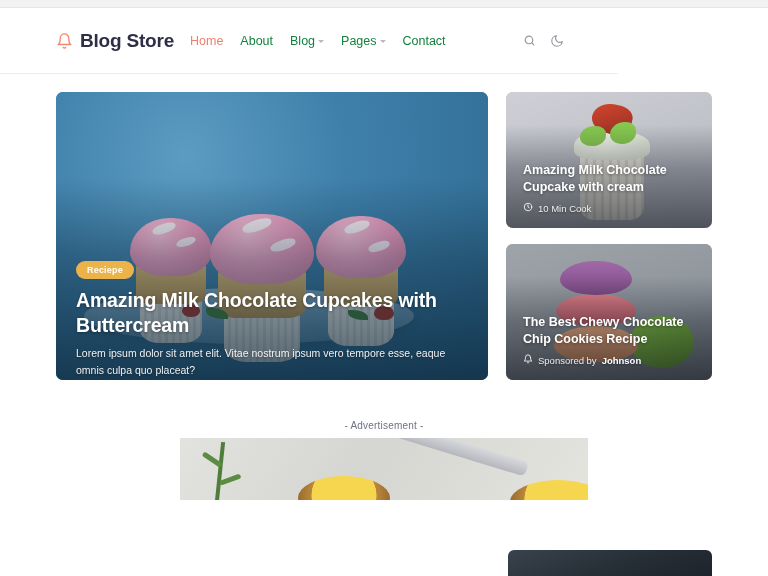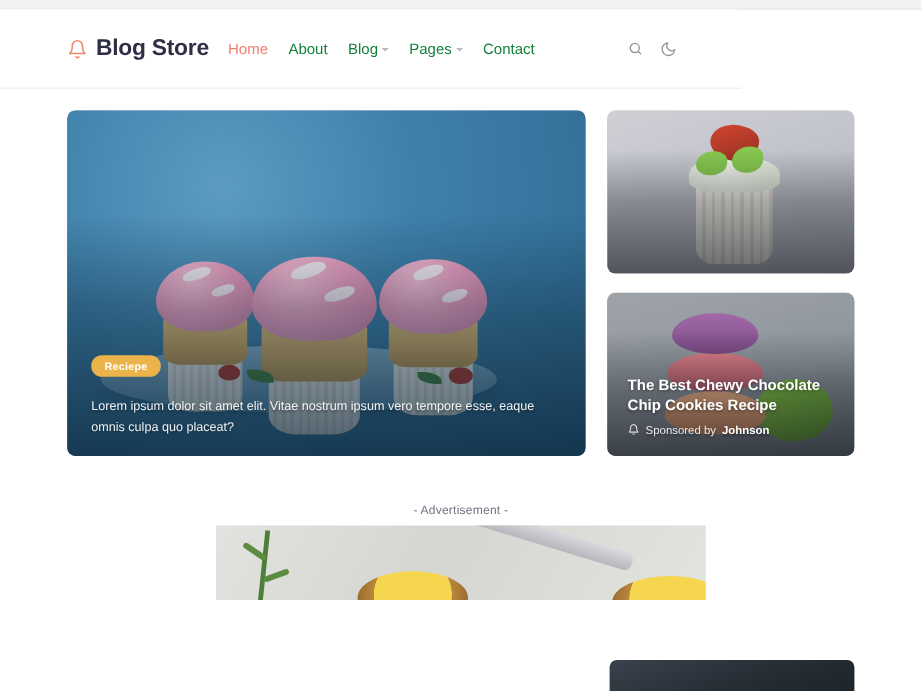--- a/index.html
+++ b/index.html
@@ -175,21 +175,21 @@
   }
 
   .hero-scrim {
     position: absolute;
     inset: 0;
     background: linear-gradient(180deg, rgba(12,40,60,0) 30%, rgba(12,40,60,.38) 58%, rgba(10,34,52,.72) 100%);
   }
 
   .hero-body {
     position: absolute;
-    left: 20px; right: 22px; bottom: 16px;
+    left: 20px; right: 22px; bottom: 2px;
   }
   .badge {
     display: inline-block;
     background: #edb34b;
     color: #ffffff;
     font-size: 9px;
     font-weight: bold;
     padding: 4px 11px 4px 11px;
     border-radius: 11px;
     letter-spacing: .2px;
@@ -444,33 +444,46 @@
           <div class="cc-flake" style="left:312px; top:150px; width:22px; height:9px;"></div>
         </div>
         <div class="berry" style="left:126px; top:212px; width:18px; height:13px;"></div>
         <div class="berry" style="left:318px; top:214px; width:20px; height:14px;"></div>
         <div class="leaf" style="left:150px; top:216px; width:22px; height:11px;"></div>
         <div class="leaf" style="left:292px; top:218px; width:20px; height:10px;"></div>
       </div>
       <div class="hero-scrim"></div>
       <div class="hero-body">
         <span class="badge">Reciepe</span>
+        <h1 class="hero-title">Amazing Milk Chocolate Cupcakes with Buttercream</h1>
         <p class="hero-excerpt">Lorem ipsum dolor sit amet elit. Vitae nostrum ipsum vero tempore esse, eaque omnis culpa quo placeat?</p>
       </div>
     </article>
 
     <article class="card side-card-1">
       <div class="photo side1-photo">
         <div class="s1-liner"></div>
         <div class="s1-cream"></div>
         <div class="s1-straw"></div>
         <div class="s1-green" style="left:74px; top:34px; width:26px; height:20px;"></div>
         <div class="s1-green" style="left:104px; top:30px; width:26px; height:22px;"></div>
       </div>
       <div class="card-scrim"></div>
+      <div class="card-body">
+        <h2 class="card-title">Amazing Milk Chocolate Cupcake with cream</h2>
+        <div class="card-meta">
+          <span>
+            <svg width="10" height="10" viewBox="0 0 24 24" fill="none" stroke="#ffffff" stroke-width="2" stroke-linecap="round">
+              <circle cx="12" cy="12" r="9"></circle>
+                <path d="M12 7v5l3 2"></path>
+            </svg>
+          </span>
+          <span>10 Min Cook</span>
+        </div>
+      </div>
     </article>
 
     <article class="card side-card-2">
       <div class="photo side2-photo">
         <div class="mac mac-green"></div>
         <div class="mac mac-peach"></div>
         <div class="mac mac-pink"></div>
         <div class="mac mac-purple"></div>
       </div>
       <div class="card-scrim"></div>

